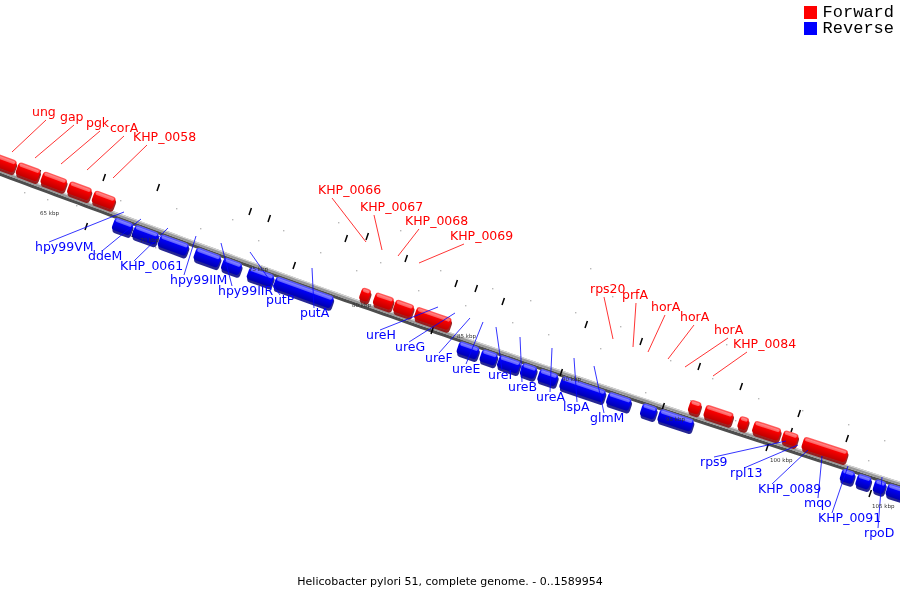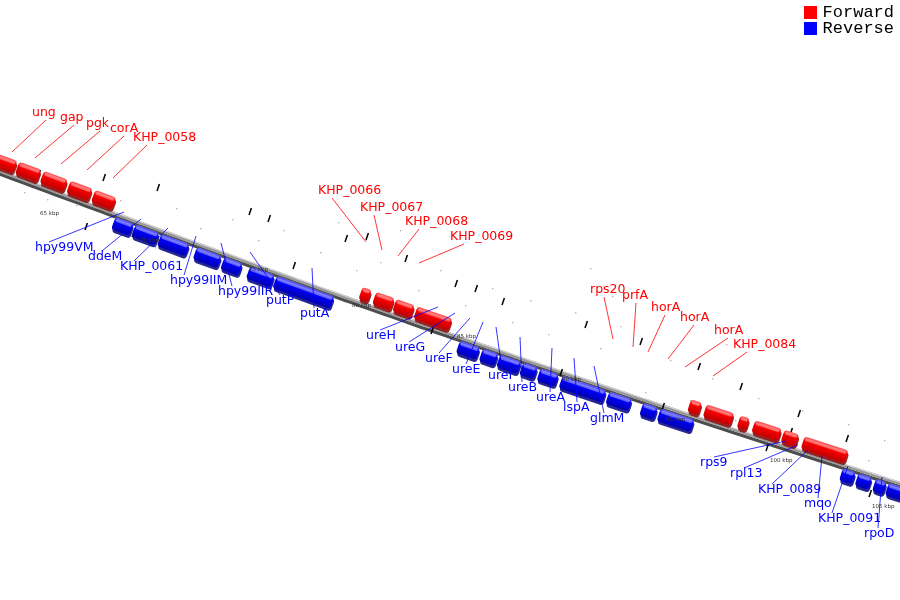--- a/index.html
+++ b/index.html
@@ -402,13 +402,14 @@
     <div class="legend-row">
       <span class="swatch" id="sw0" style="background: rgb(255, 0, 0);"></span>
       <span class="legend-label">Forward</span>
     </div>
     <div class="legend-row">
       <span class="swatch" id="sw1" style="background: rgb(0, 0, 255);"></span>
       <span class="legend-label">Reverse</span>
     </div>
   </div>
 
+  <div class="caption">Helicobacter pylori 51, complete genome. - 0..1589954</div>
 </div>
 
 </body></html>

